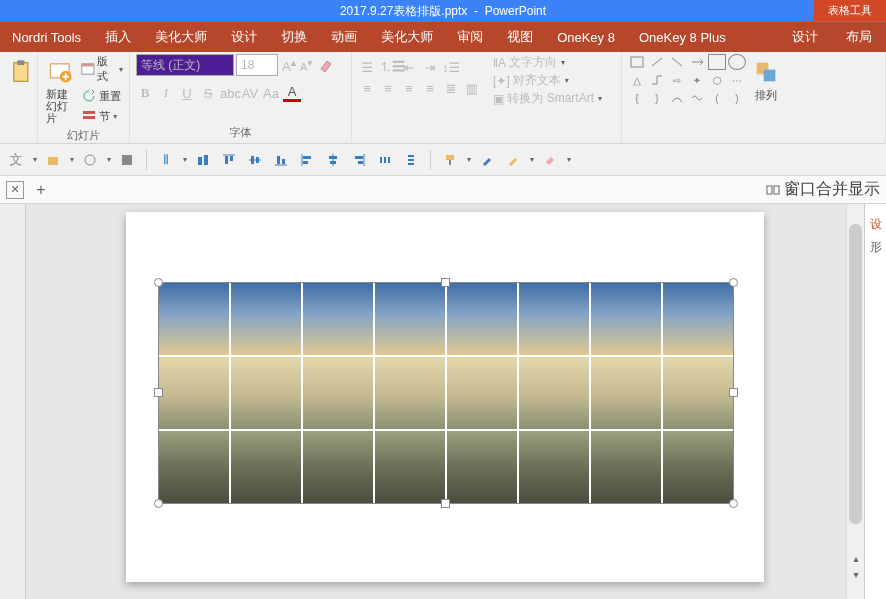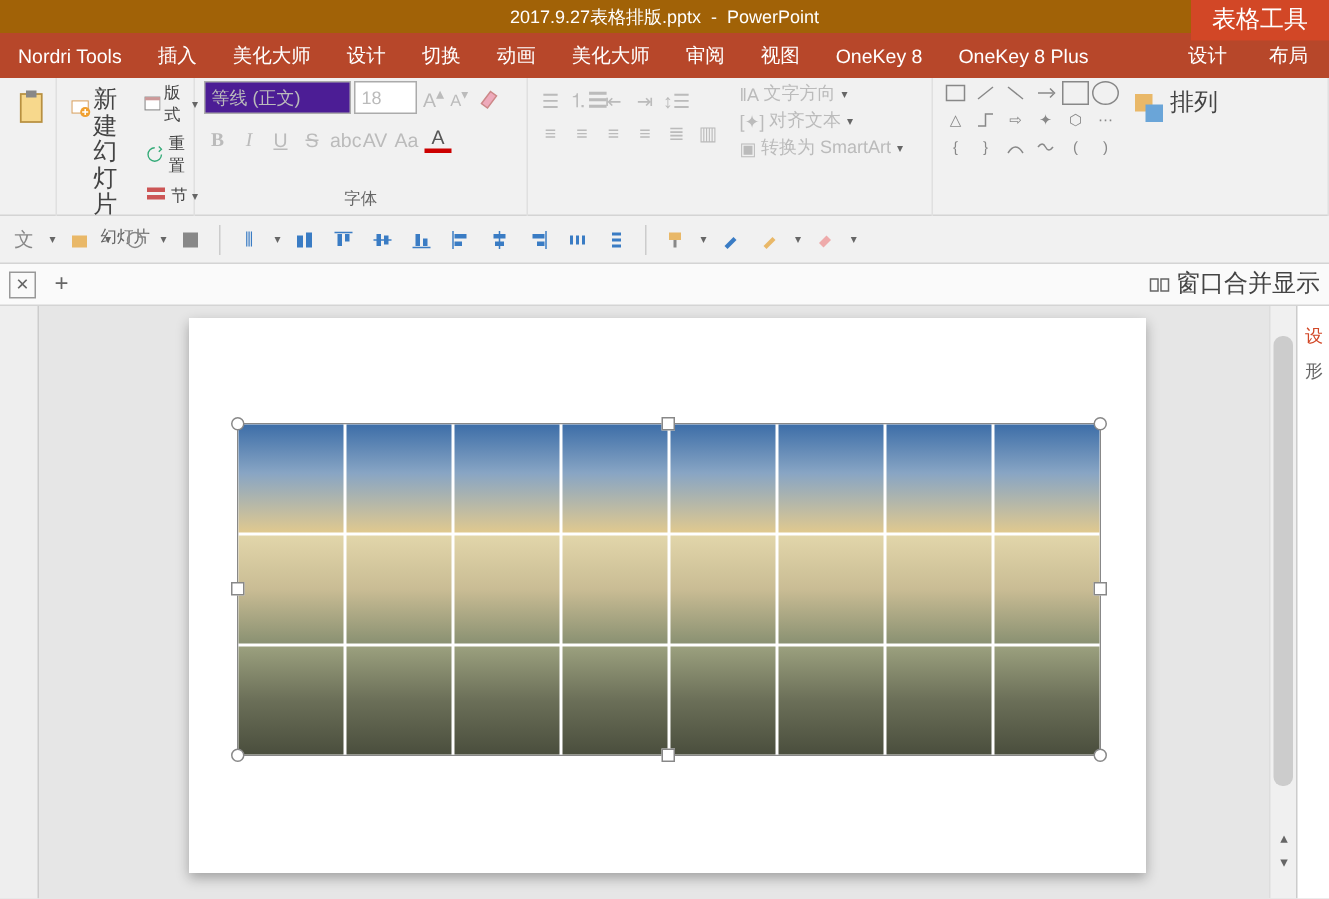--- a/index.html
+++ b/index.html
@@ -1,32 +1,32 @@
 <!DOCTYPE html>
 <html><head>
 <meta charset="utf-8">
 <style>
 * { box-sizing: border-box; margin: 0; padding: 0; font-family: "Microsoft YaHei", sans-serif; }
 body { background: #e6e6e6; width: 886px; height: 599px; overflow: hidden; }
 
-.title-bar { background: #a16207; height: 22px; display: flex; align-items: center; justify-content: center; position: relative; }
+.title-bar { background: #3b82f6; height: 22px; display: flex; align-items: center; justify-content: center; position: relative; }
 .title-text { color: #fff; font-size: 12px; }
-.contextual-tab { position: absolute; right: 0; top: 0; background: #d24726; color: #fff; font-size: 16px; padding: 3px 14px; }
+.contextual-tab { position: absolute; right: 0; top: 0; background: #d24726; color: #fff; font-size: 11px; padding: 3px 14px; }
 
 .ribbon-tabs { background: #b7472a; height: 30px; display: flex; align-items: center; }
 .tab { color: #fff; font-size: 13px; padding: 0 12px; cursor: pointer; }
 .ctx-tabs { margin-left: auto; display: flex; }
 .ctx-tabs .tab { padding: 0 14px; }
 
 .ribbon { background: #f1f1f1; border-bottom: 1px solid #d4d4d4; height: 92px; display: flex; }
 .group { border-right: 1px solid #e0e0e0; padding: 2px 6px; display: flex; flex-direction: column; justify-content: space-between; height: 92px; }
 .group-label { text-align: center; font-size: 11px; color: #666; padding-bottom: 2px; }
 .group-content { display: flex; align-items: flex-start; flex: 1; gap: 4px; }
 
-.big-btn { display: flex; flex-direction: row; align-items: flex-start; justify-content: center; font-size: 16px; color: #444; padding: 4px 2px; cursor: pointer; }
+.big-btn { display: flex; flex-direction: column; align-items: center; justify-content: center; font-size: 11px; color: #444; padding: 4px 2px; cursor: pointer; }
 .big-btn .ico { width: 28px; height: 28px; margin-bottom: 2px; }
 .small-row { display: flex; align-items: center; gap: 2px; font-size: 11px; color: #444; margin-bottom: 3px; }
 .small-row .ico { width: 16px; height: 16px; }
 .stack { display: flex; flex-direction: column; gap: 1px; }
 
 .font-name { background: #4c1d95; border: 1px solid #ababab; height: 22px; width: 98px; font-size: 12px; padding: 0 4px; }
 .font-size { background: #fff; border: 1px solid #ababab; height: 22px; width: 42px; font-size: 12px; padding: 0 4px; margin-left: 2px; }
 
 .btn-row { display: flex; align-items: center; gap: 3px; margin-top: 4px; }
 .btn-row span, .btn-row .ico { font-size: 13px; color: #555; cursor: pointer; width: 18px; text-align: center; display: inline-block; }

